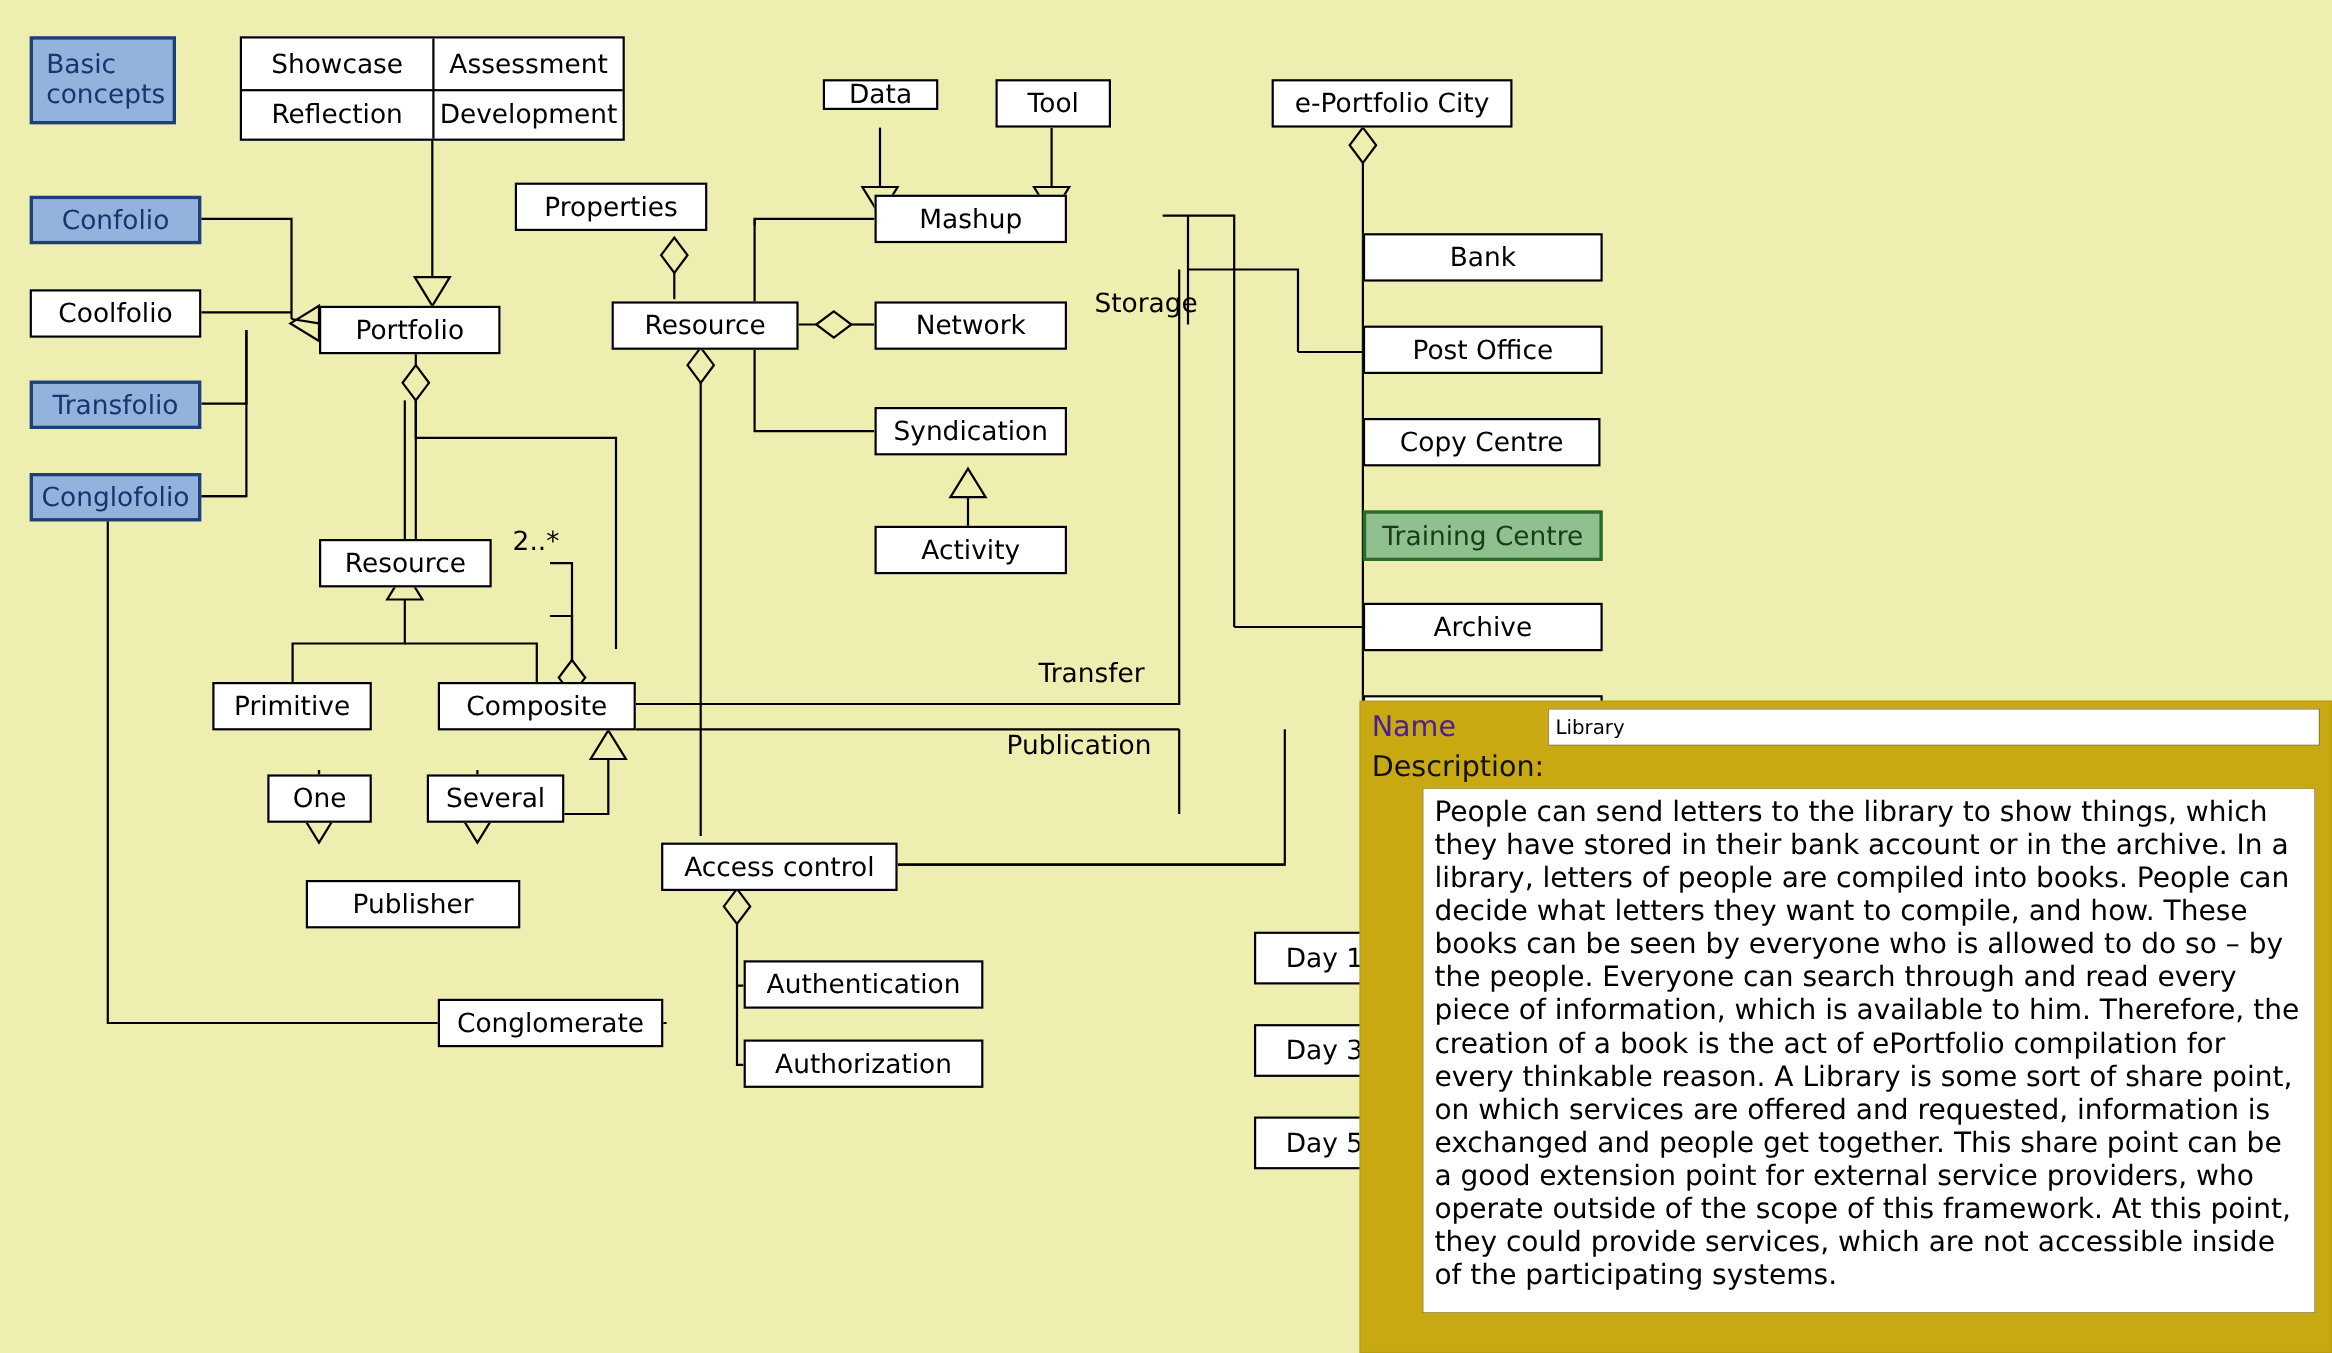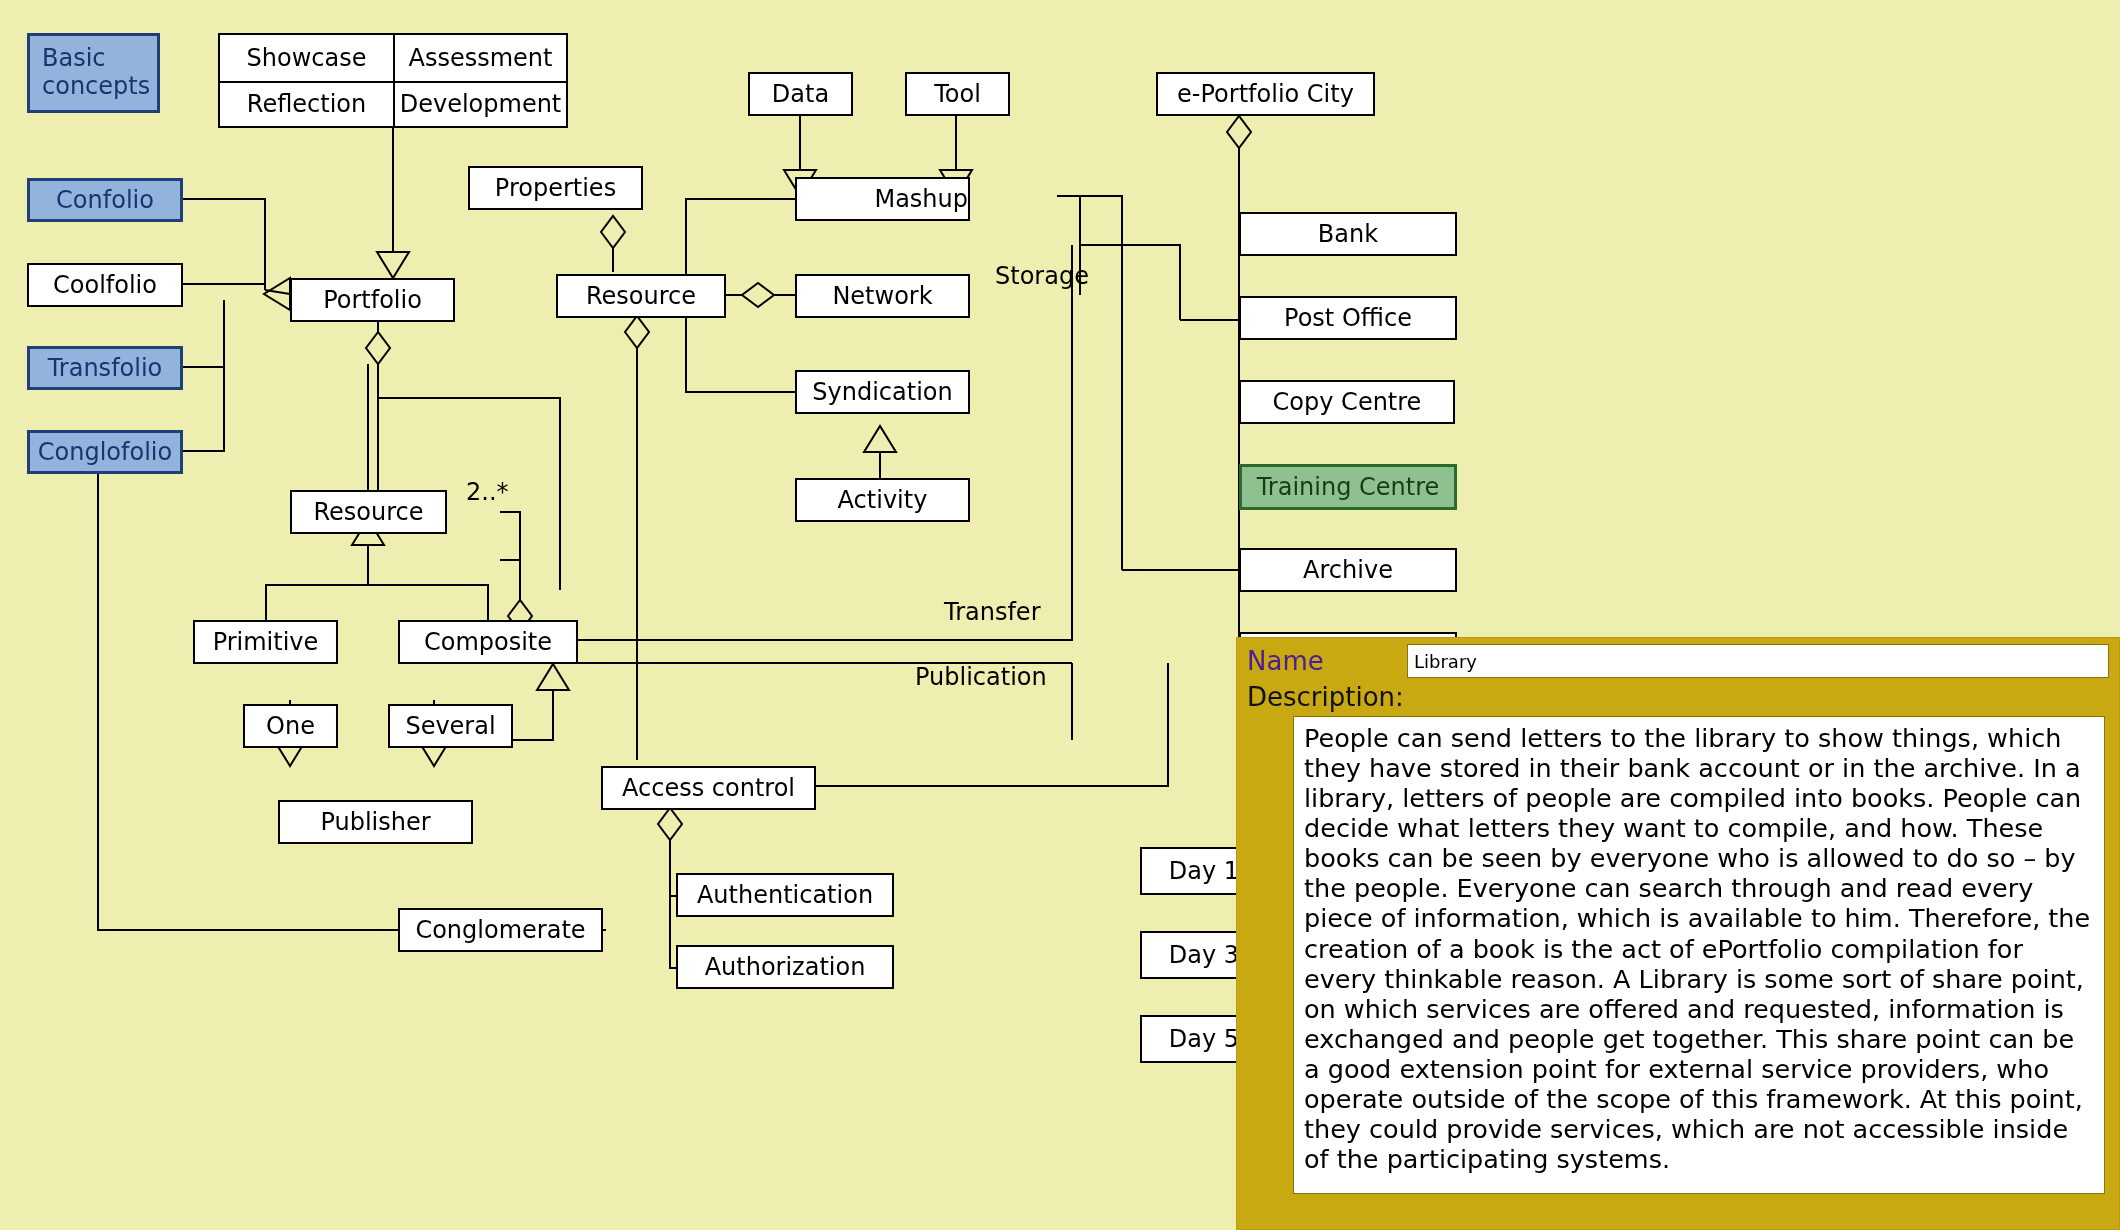--- a/index.html
+++ b/index.html
@@ -260,28 +260,28 @@
   </div>
 
   <div class="node" style="left:468px; top:166px; width:175px; height:44px;">
     <span>Properties</span>
   </div>
 
   <div class="node" style="left:556px; top:274px; width:170px; height:44px;">
     <span>Resource</span>
   </div>
 
-  <div class="node" style="left:748px; top:72px; width:105px; height:44px;">
+  <div class="node" style="left:748px; top:72px; width:105px; height:28px;">
     <span>Data</span>
   </div>
   <div class="node" style="left:905px; top:72px; width:105px; height:44px;">
     <span>Tool</span>
   </div>
 
-  <div class="node" style="left:795px; top:177px; width:175px; height:44px;justify-content:flex-end;">
+  <div class="node" style="left:795px; top:177px; width:175px; height:44px;">
     <span>Mashup</span>
   </div>
 
   <div class="node" style="left:795px; top:274px; width:175px; height:44px;">
     <span>Network</span>
   </div>
 
   <div class="node" style="left:795px; top:370px; width:175px; height:44px;">
     <span>Syndication</span>
   </div>

